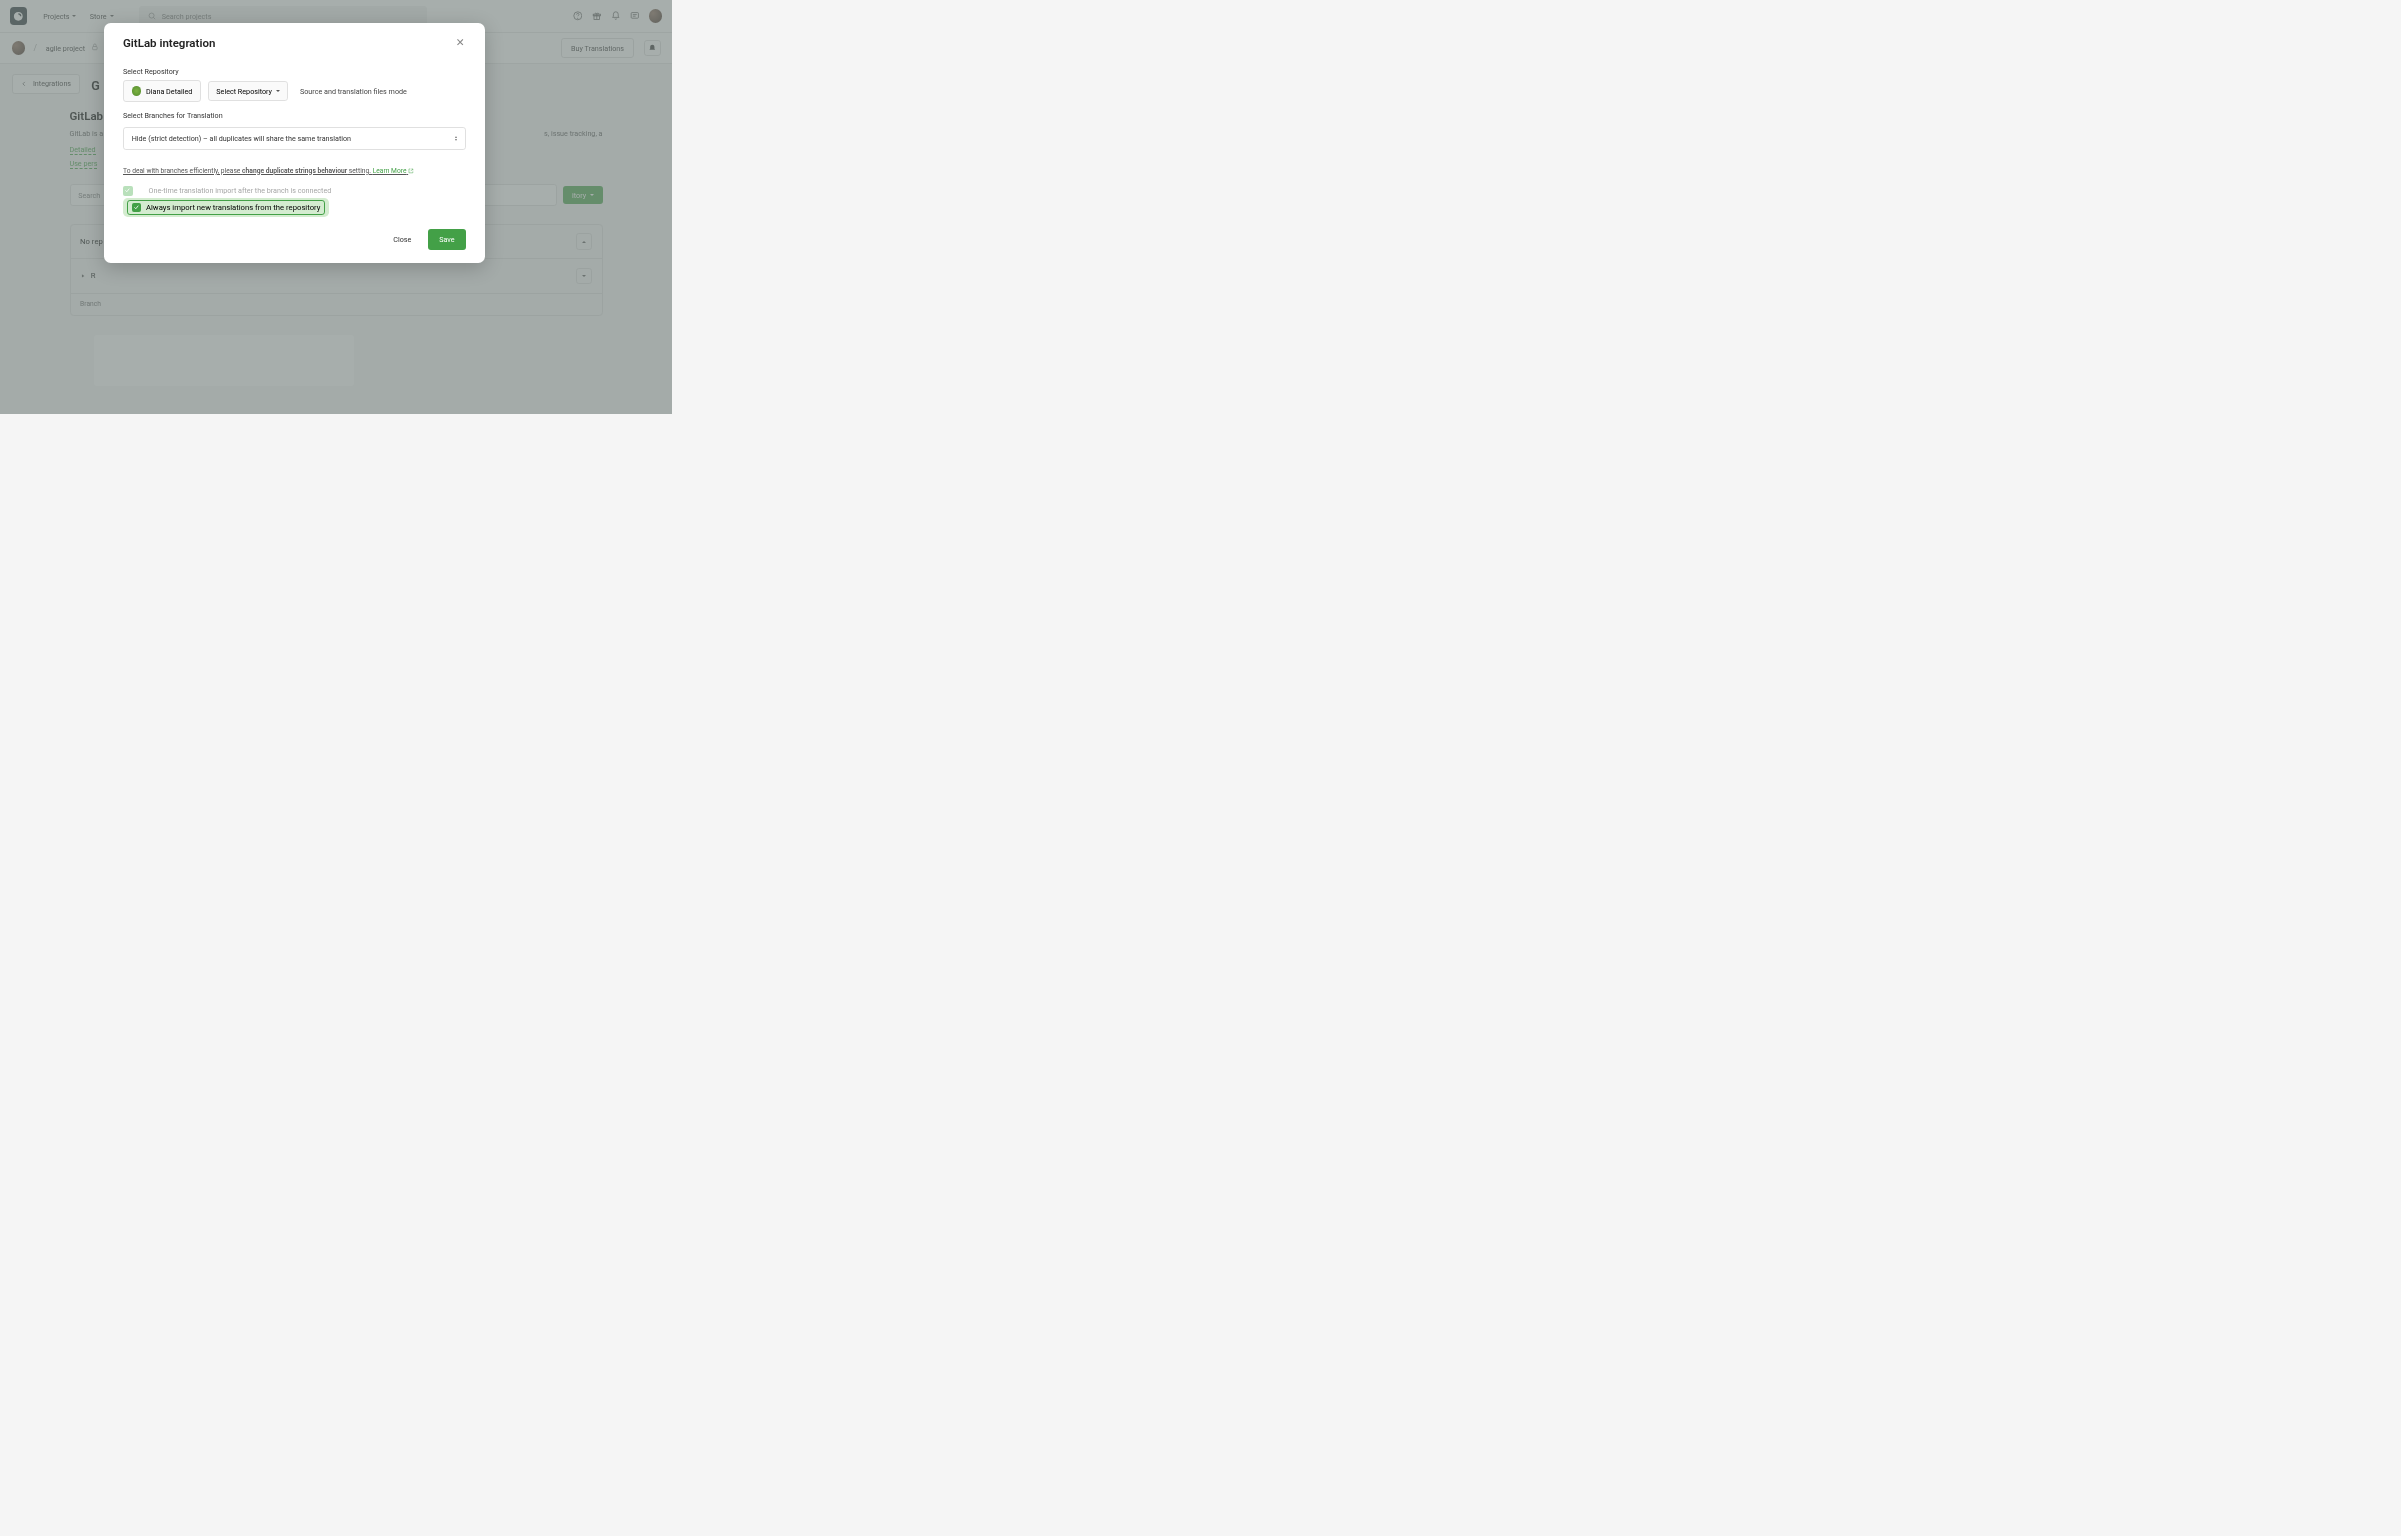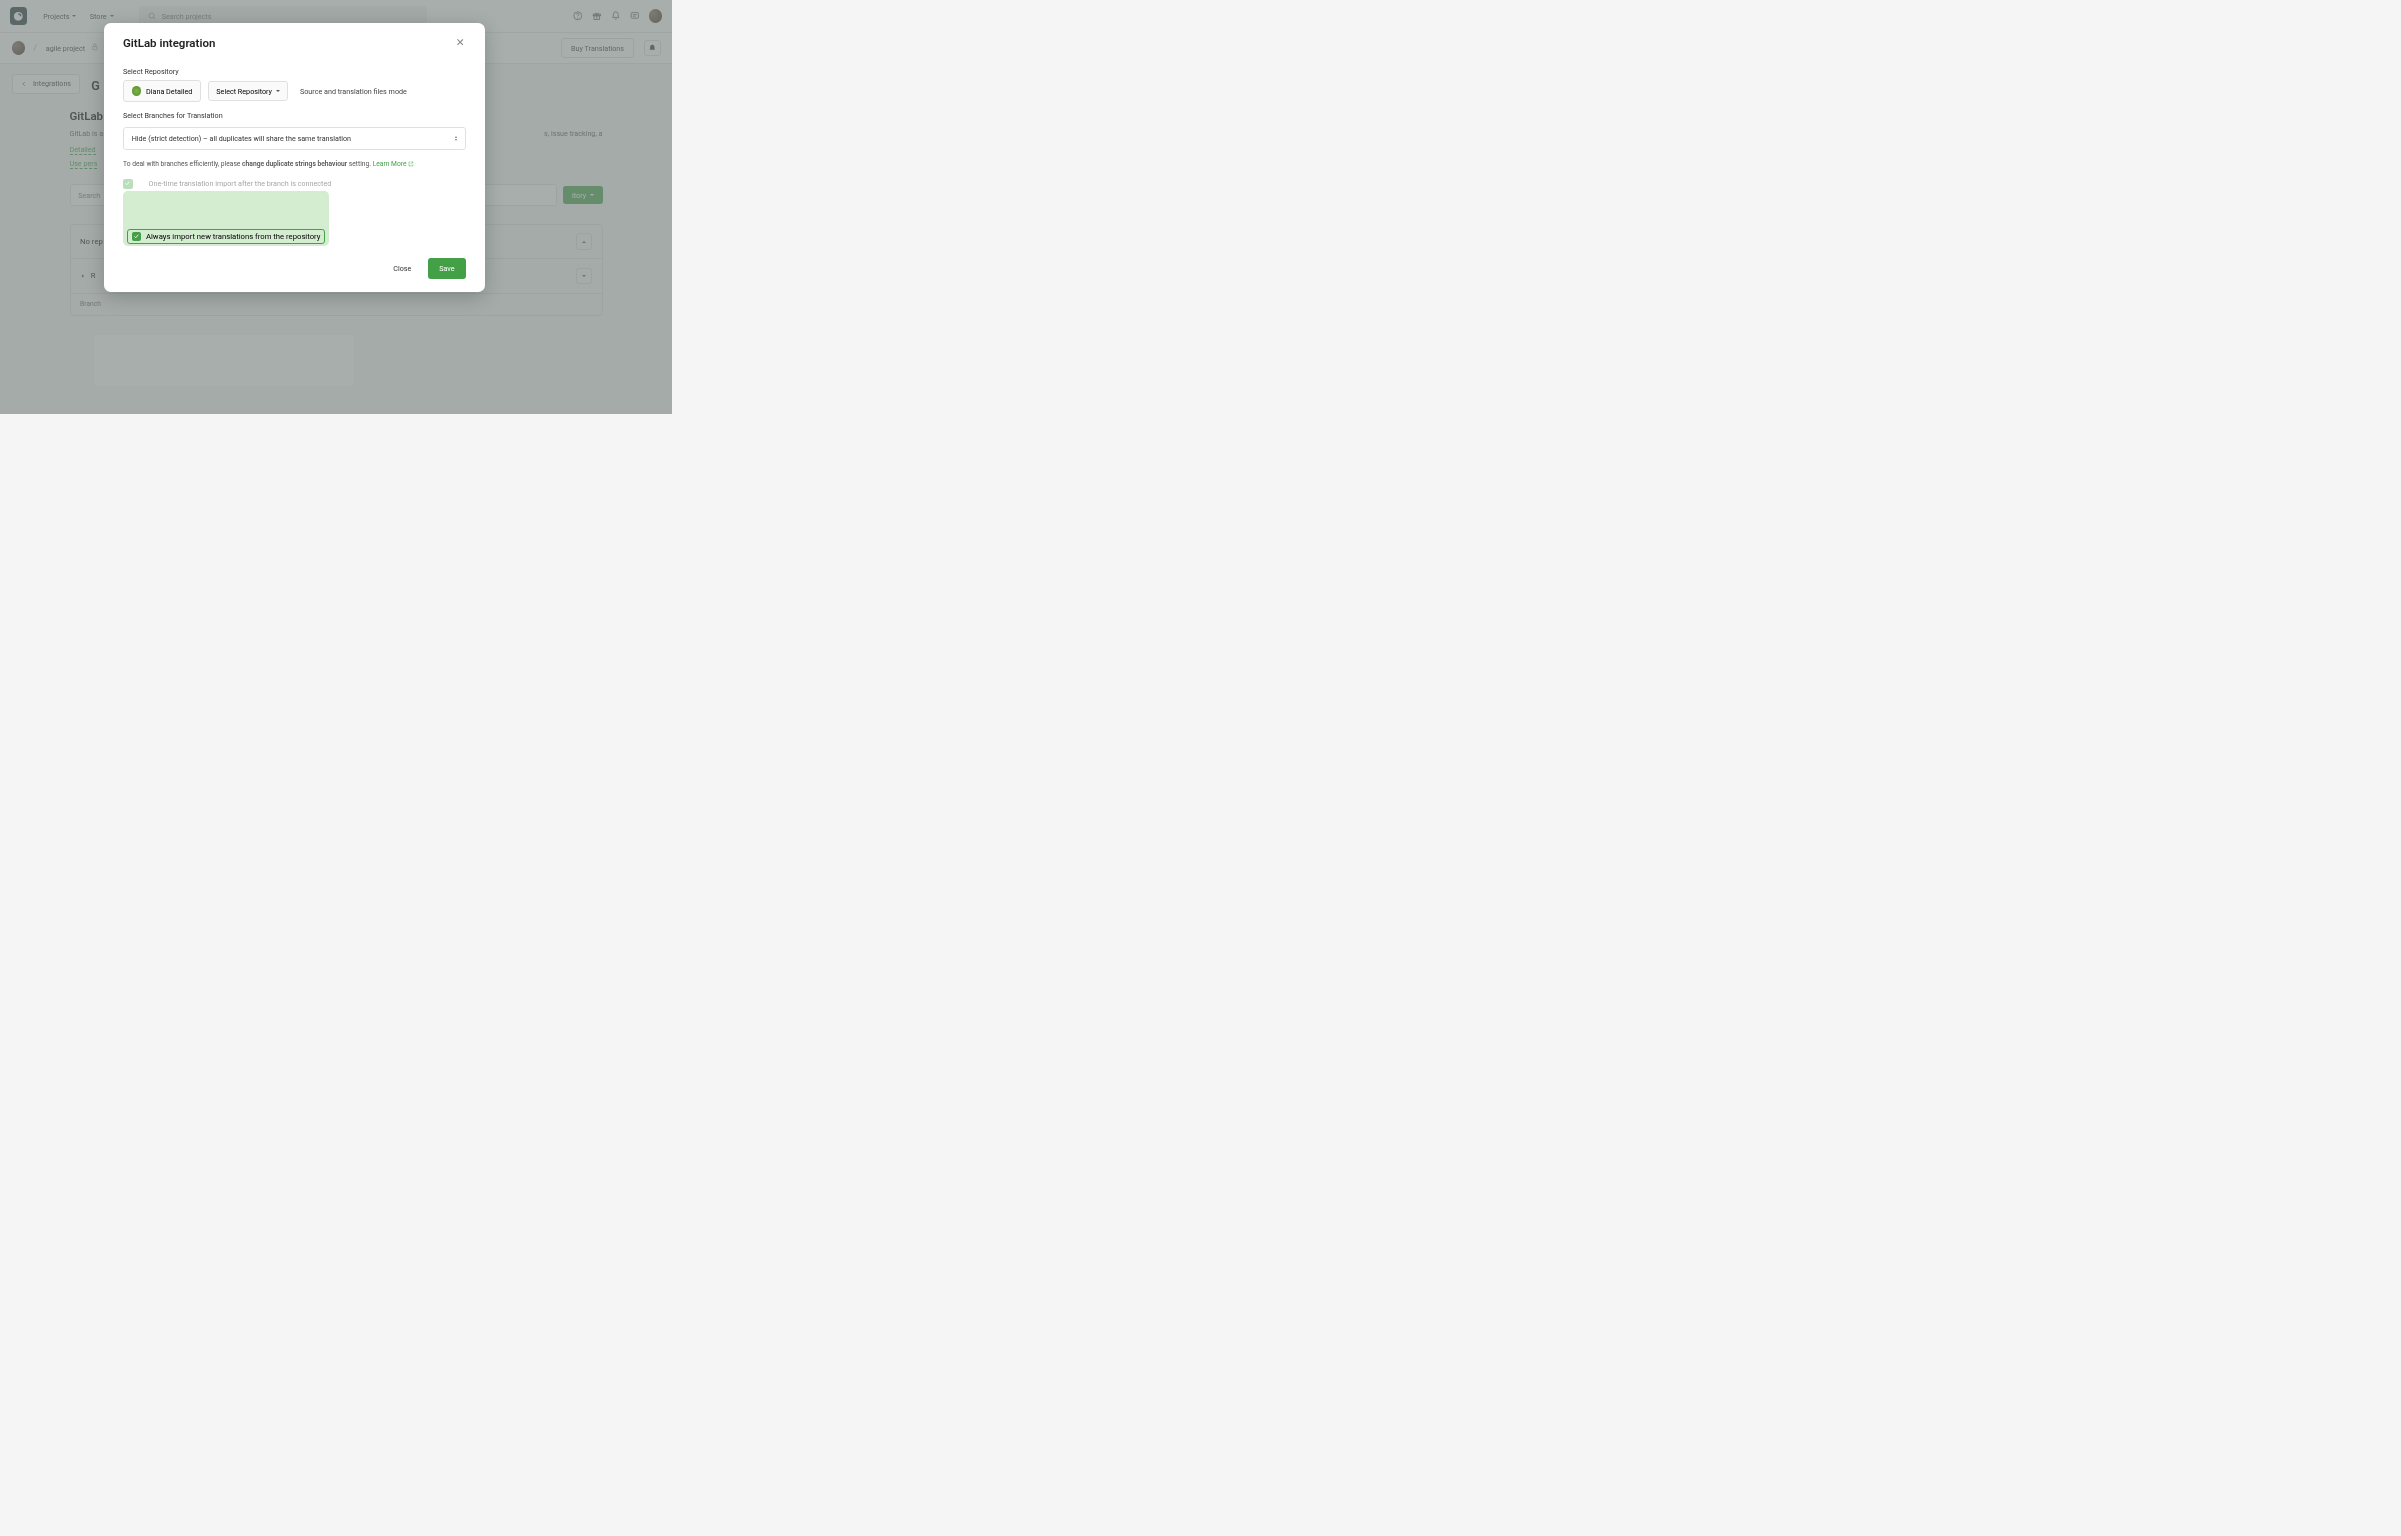--- a/index.html
+++ b/index.html
@@ -64,31 +64,31 @@
 
 .branches-area { border-top: 0.5px solid #eee; border-bottom: 0.5px solid #eee; display: flex; min-height: 156px; }
 .branches-left { width: 146px; padding: 8.6px; border-right: 0.5px solid #f0f0f0; }
 .branch-search { width: 100%; background: #f0f0f0; border: none; border-radius: 2.9px; padding: 5.8px 6.7px; font-size: 7.2px; outline: none; }
 .nothing { text-align: center; color: #999; font-size: 7.2px; margin-top: 24px; }
 .branches-right { flex: 1; padding: 8.6px 9.6px; }
 .br-headers { display: flex; gap: 29px; }
 .br-header { font-size: 7.2px; color: #888; text-decoration: underline dotted; }
 
 .dup-select { border: 0.5px solid #e0e0e0; border-radius: 2.9px; padding: 5.8px 7.7px; font-size: 7.2px; color: #333; display: flex; justify-content: space-between; align-items: center; margin-top: 6.7px; cursor: pointer; }
-.dup-note { font-size: 6.7px; color: #555; margin-top: 10px; }
+.dup-note { font-size: 6.7px; color: #555; margin-top: 17px; text-decoration: underline; }
 .dup-note b { font-weight: 600; }
 .dup-note a { color: #43a047; text-decoration: none; }
 
 .checks { margin-top: 6.7px; padding: 2.9px 0; }
 .check-row { display: flex; align-items: center; gap: 16px; font-size: 7.2px; color: #333; padding: 1.9px 0; }
 .cbx { width: 9.6px; height: 9.6px; border-radius: 1.9px; display: flex; align-items: center; justify-content: center; }
 .cbx svg { width: 6.7px; height: 6.7px; stroke: #fff; stroke-width: 3; fill: none; }
 
 .highlight-outer { background: #d4ecd0; border-radius: 4.8px; padding: 1.9px 3.8px; display: inline-flex; }
-.highlight-inner { border: 1px solid #43a047; border-radius: 2.9px; padding: 1.4px 3.8px; display: flex; align-items: center; gap: 4.8px; margin-top: 36px; }
+.highlight-inner { border: 1px solid #43a047; border-radius: 2.9px; padding: 1.4px 3.8px; display: flex; align-items: center; gap: 4.8px; }
 
 .check-dimmed { opacity: 0.45; }
 
 .modal-foot { display: flex; justify-content: flex-end; gap: 6.7px; padding: 9.6px 19px 13.4px; }
 .btn-close { background: transparent; border: none; font-size: 7.2px; color: #333; padding: 5.8px 9.6px; cursor: pointer; }
 .btn-save { background: #43a047; color: #fff; border: none; font-size: 7.2px; padding: 5.8px 11.5px; border-radius: 2.9px; cursor: pointer; }
 
 
 .spotlight { position: absolute; background: #fff; border-radius: 2.9px; pointer-events: none; }
 

